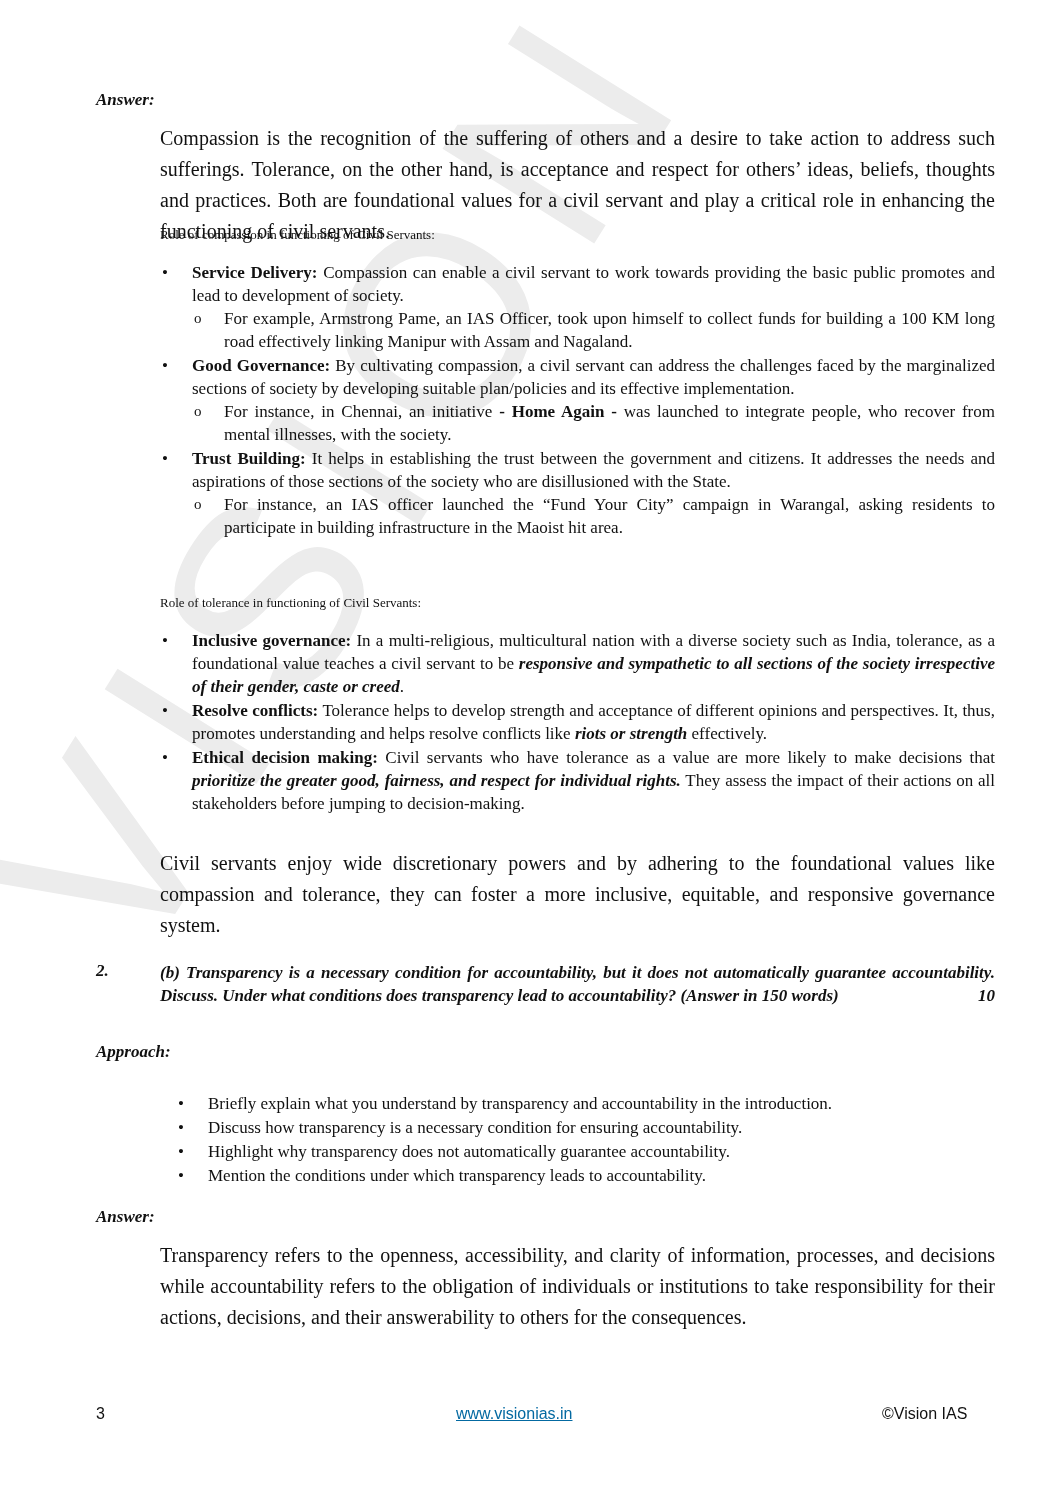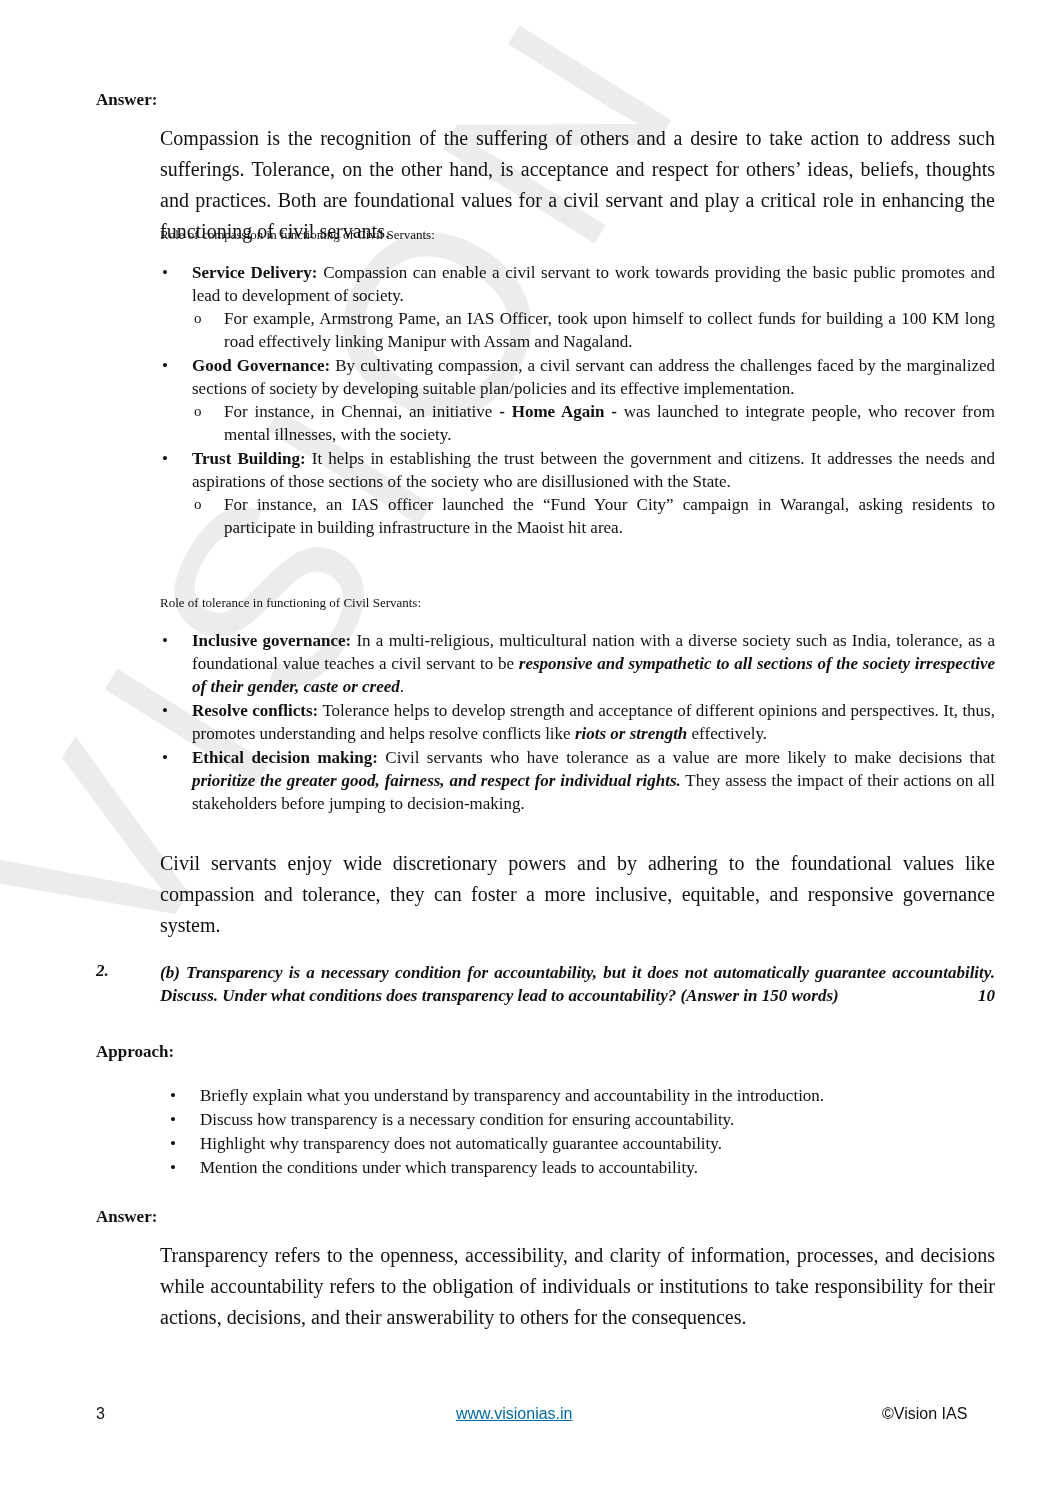--- a/index.html
+++ b/index.html
@@ -3,36 +3,36 @@
 <meta charset="utf-8">
 <style>
   html, body { margin: 0; padding: 0; background: #ffffff; }
   body { width: 1059px; height: 1497px; position: relative; overflow: hidden;
          font-family: "Liberation Serif", "DejaVu Serif", serif; color: #111; }
   .watermark { position: absolute; left: 60px; top: 780px; transform: rotate(-58deg);
                transform-origin: left center; font-family: "Liberation Sans", sans-serif;
                font-size: 260px; letter-spacing: 30px; color: #ececec; white-space: nowrap;
                z-index: 0; pointer-events: none; font-weight: normal; }
   .page { position: absolute; left: 0; top: 0; width: 1059px; z-index: 1; }
-  .label { position: absolute; left: 96px; font-weight: bold; font-size: 17px; }
+  .label { position: absolute; left: 96px; font-style: italic; font-weight: bold; font-size: 17px; }
   .para { position: absolute; left: 160px; width: 835px; font-size: 20px; line-height: 31px; text-align: justify; }
   .heading { position: absolute; left: 160px; font-weight: normal; font-size: 13px; }
   .blist { position: absolute; left: 160px; width: 835px; margin: 0; padding: 0; list-style: none; font-size: 17px; line-height: 23px; }
   .blist > li { position: relative; padding-left: 32px; text-align: justify; margin-bottom: 1px; }
   .blist > li::before { content: "\2022"; position: absolute; left: 2px; top: 0; }
   .sub { list-style: none; margin: 0; padding: 0; }
   .sub > li { position: relative; padding-left: 32px; text-align: justify; }
   .sub > li::before { content: "o"; position: absolute; left: 2px; top: 0; font-size: 15px; }
   .b { font-weight: bold; }
   .bi { font-weight: bold; font-style: italic; }
   .q-num { position: absolute; left: 96px; top: 961px; font-style: italic; font-weight: bold; font-size: 17px; }
   .q-text { position: absolute; left: 160px; top: 961px; width: 835px; font-style: italic; font-weight: bold;
             font-size: 17px; line-height: 23px; text-align: justify; }
   .marks { float: right; }
-  .alist { position: absolute; left: 160px; top: 1076px; width: 835px; margin: 8px; padding: 0; list-style: none; font-size: 17px; line-height: 24px; }
+  .alist { position: absolute; left: 160px; top: 1076px; width: 835px; margin: 16px; padding: 0; list-style: none; font-size: 17px; line-height: 24px; }
   .alist > li { position: relative; padding-left: 32px; }
   .alist > li::before { content: "\2022"; position: absolute; left: 2px; }
   .footer { position: absolute; top: 1405px; font-size: 16px; font-family: "Liberation Sans", sans-serif; }
   .footer-page { left: 96px; }
   .footer-link { left: 456px; color: #0369a1; text-decoration: underline; }
   .footer-copy { left: 882px; }
 </style>
 </head>
 <body>
 

